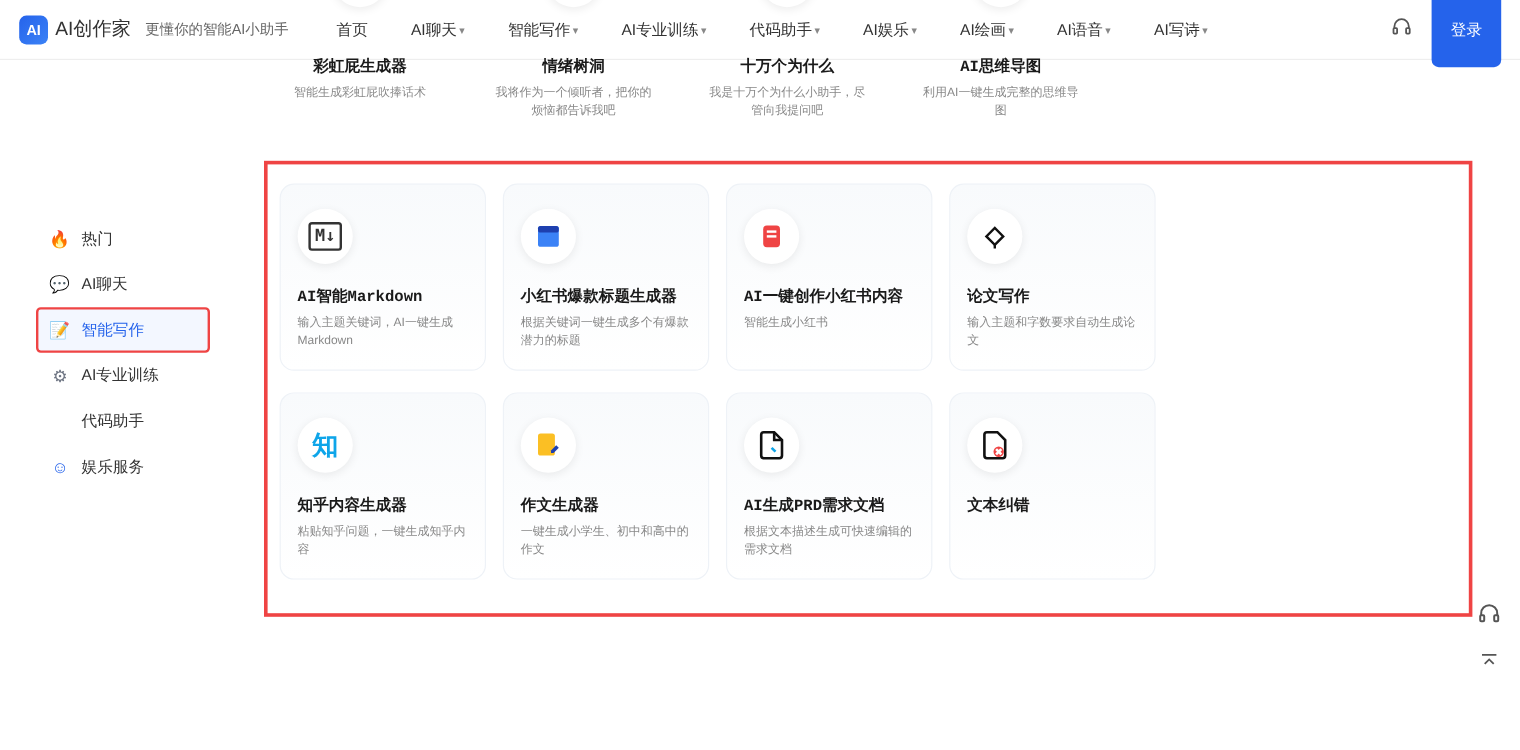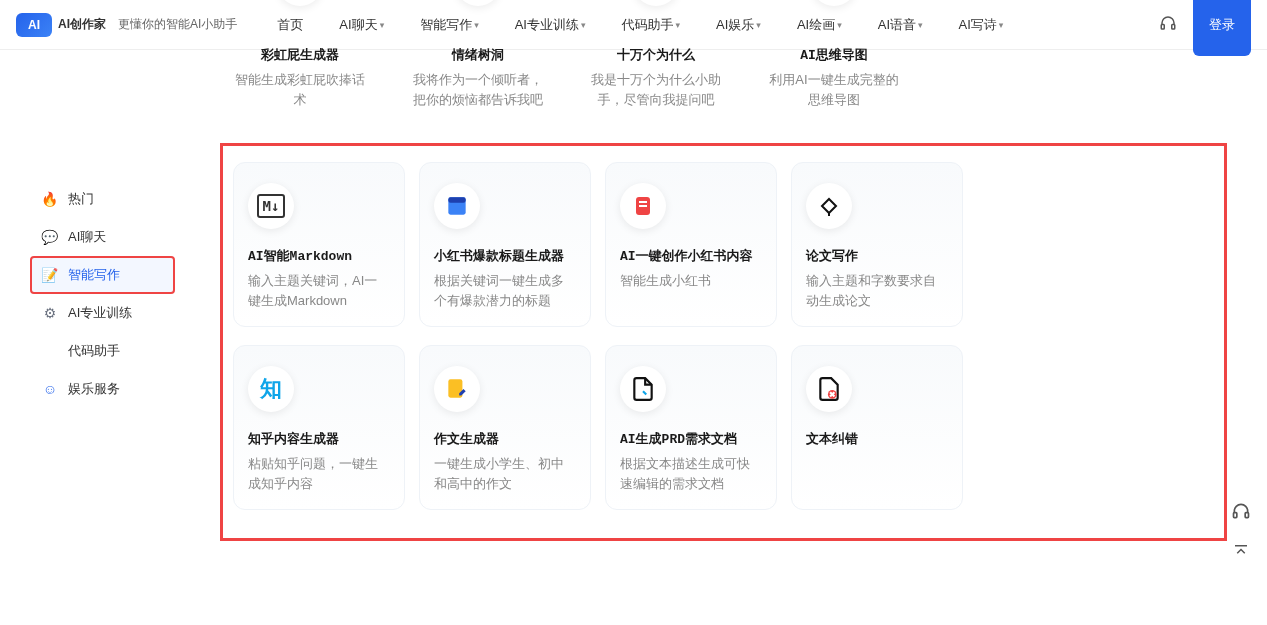--- a/index.html
+++ b/index.html
@@ -1,21 +1,21 @@
 <!DOCTYPE html>
 <html><head>
   <meta charset="utf-8">
   <style>
     * { margin: 0; padding: 0; box-sizing: border-box; }
     body { font-family: -apple-system, "PingFang SC", "Microsoft YaHei", sans-serif; background: #fff; color: #333; width: 1267px; height: 625px; overflow: hidden; position: relative; }
     
     .header { display: flex; align-items: center; padding: 8px 16px; border-bottom: 1px solid #eee; height: 50px; }
     .logo { display: flex; align-items: center; gap: 6px; }
-    .logo-icon { width: 36px; height: 24px; background: linear-gradient(135deg,#2563eb,#3b82f6); border-radius: 6px; display:flex; align-items:center; justify-content:center; color:#fff; font-size:12px; font-weight:bold; }
-    .logo-text { font-weight: bold; font-size: 12px; }
+    .logo-icon { width: 24px; height: 24px; background: linear-gradient(135deg,#2563eb,#3b82f6); border-radius: 6px; display:flex; align-items:center; justify-content:center; color:#fff; font-size:12px; font-weight:bold; }
+    .logo-text { font-weight: normal; font-size: 16px; }
     .tagline { font-size: 12px; color: #666; margin-left: 12px; }
     .nav { display: flex; gap: 36px; margin-left: 40px; flex: 1; }
     .nav-item { font-size: 13px; color: #333; cursor: pointer; display:flex; align-items:center; gap:2px; }
     .nav-item .chev { font-size: 9px; color:#888; }
     .header-right { display:flex; align-items:center; gap:16px; }
     .headset-icon { width:18px; height:18px; }
     .login-btn { background:#2563eb; color:#fff; padding:22px 16px; border-radius:6px; font-size:13px; cursor:pointer; }
 
     .main { display: flex; padding-top: 0; }
     
@@ -25,21 +25,21 @@
     .side-item.active { background:#f3f7ff; color:#2563eb; border:2px solid #ef4444; }
     .side-item.highlight { border:2px solid #ef4444; padding:8px 10px; }
     .side-icon { width:16px; height:16px; display:flex; align-items:center; justify-content:center; font-size:14px; }
     
     .content { flex:1; padding: 0 40px 0 20px; }
     
     .row { display:flex; gap:18px; margin-bottom:18px; }
     .card { width:160px; background:linear-gradient(180deg,#f8fafc,#fff); border:1px solid #eef2f7; border-radius:12px; padding:20px 14px 16px; cursor:pointer; }
     .card-icon { width:46px; height:46px; border-radius:50%; background:#fff; display:flex; align-items:center; justify-content:center; margin-bottom:18px; font-size:24px; box-shadow:0 2px 8px rgba(0,0,0,0.08); }
     .card-title { font-size:13px; font-weight:600; color:#1a1a1a; margin-bottom:6px;font-family:Liberation Mono, monospace; }
-    .card-desc { font-size:13px; color:#888; line-height:1.5; }
+    .card-desc { font-size:10px; color:#888; line-height:1.5; }
     
     .top-row { margin-top: -90px; }
     .top-row .card { padding-top: 0; background: transparent; border: none; }
     .top-row .card-icon { margin: 0 auto 40px; }
     .top-row .card-title { text-align:center; }
     .top-row .card-desc { text-align:center; }
     
     .highlight-box { border: 3px solid #ef4444; padding: 16px 10px 10px 10px; margin-top: 12px; }
     .highlight-box .row { gap: 14px; }
     .highlight-box .card { width: 172px; }

